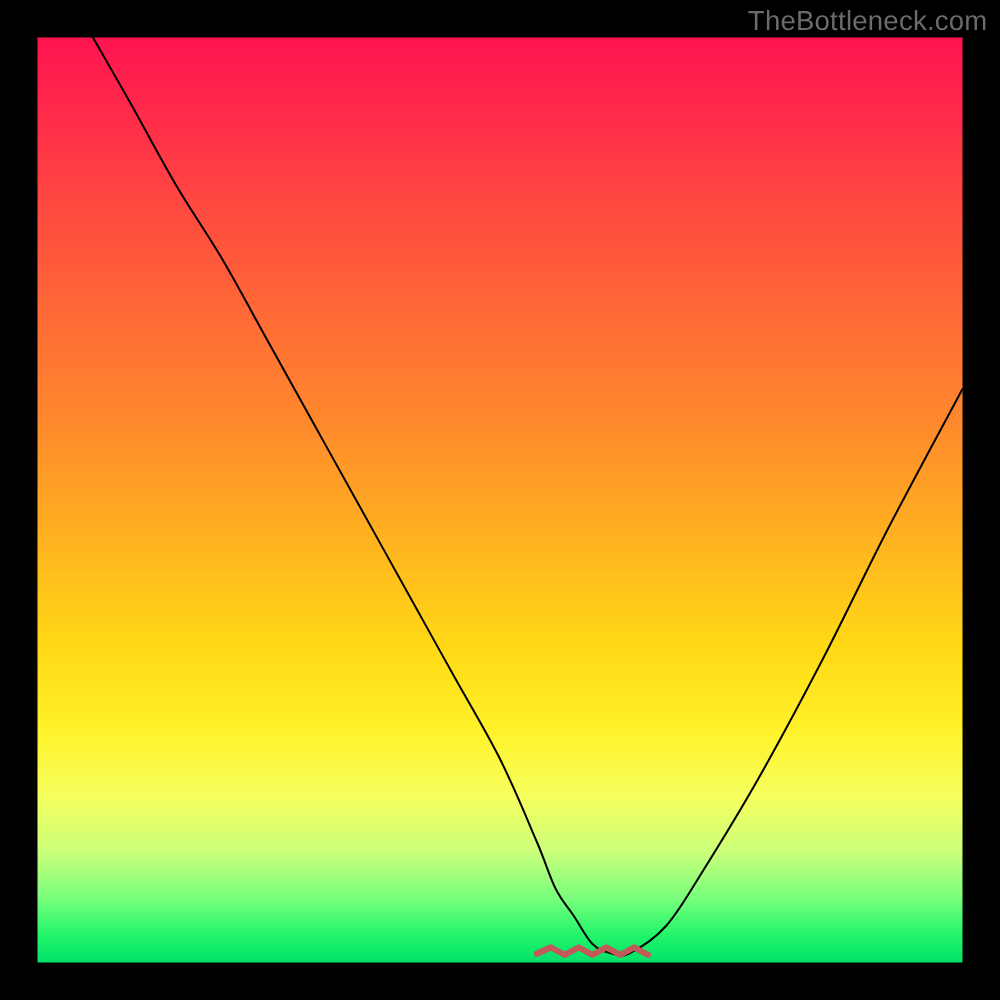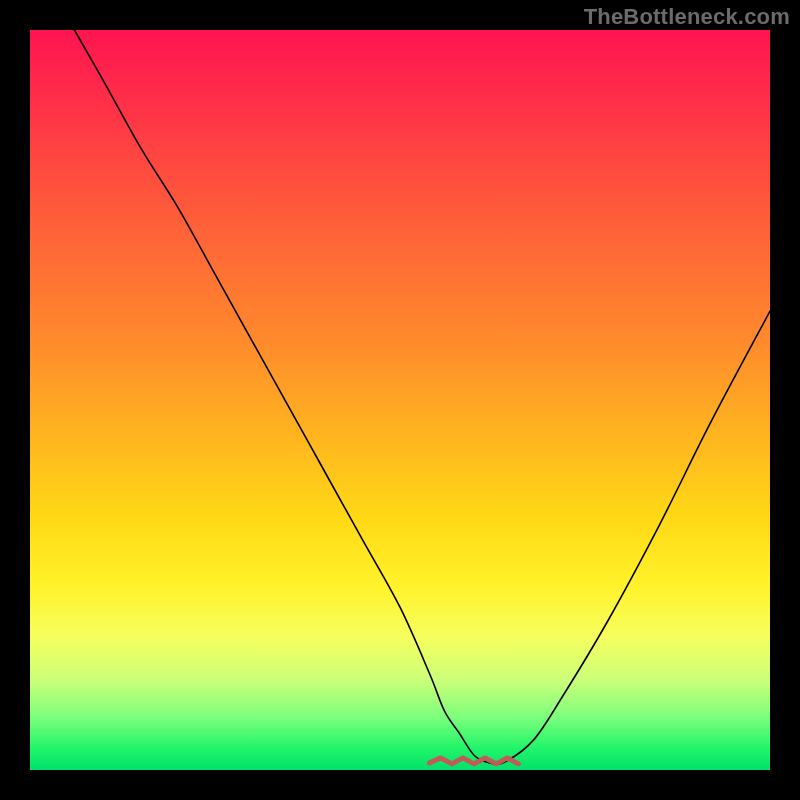--- a/index.html
+++ b/index.html
@@ -8,21 +8,20 @@
     width: 800px;
     height: 800px;
     background: #000;
     font-family: Arial, Helvetica, sans-serif;
     overflow: hidden;
   }
   .stage {
     position: relative;
     width: 800px;
     height: 596px;
-    font-weight: bold;
   }
   .plot {
     position: absolute;
     left: 30px;
     top: 30px;
     width: 740px;
     height: 740px;
     
     background: linear-gradient(
       to bottom,

